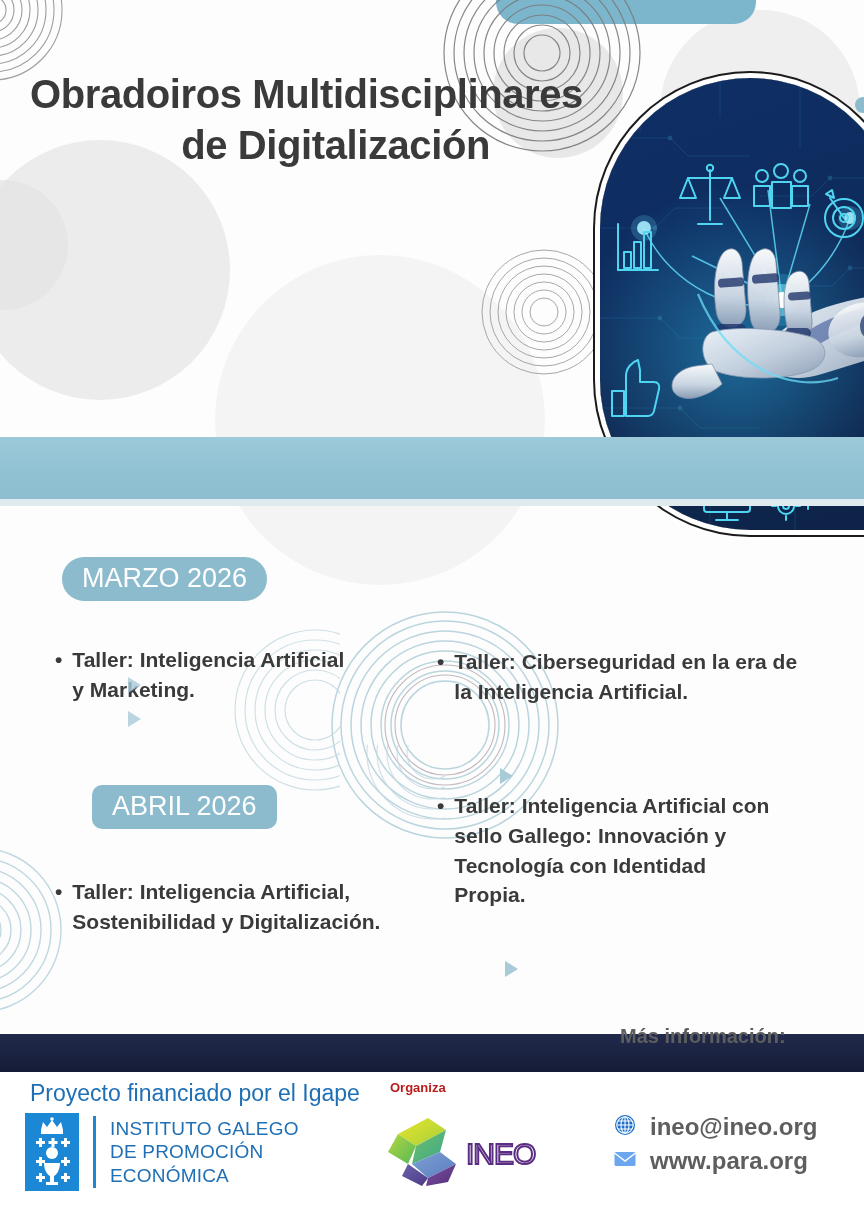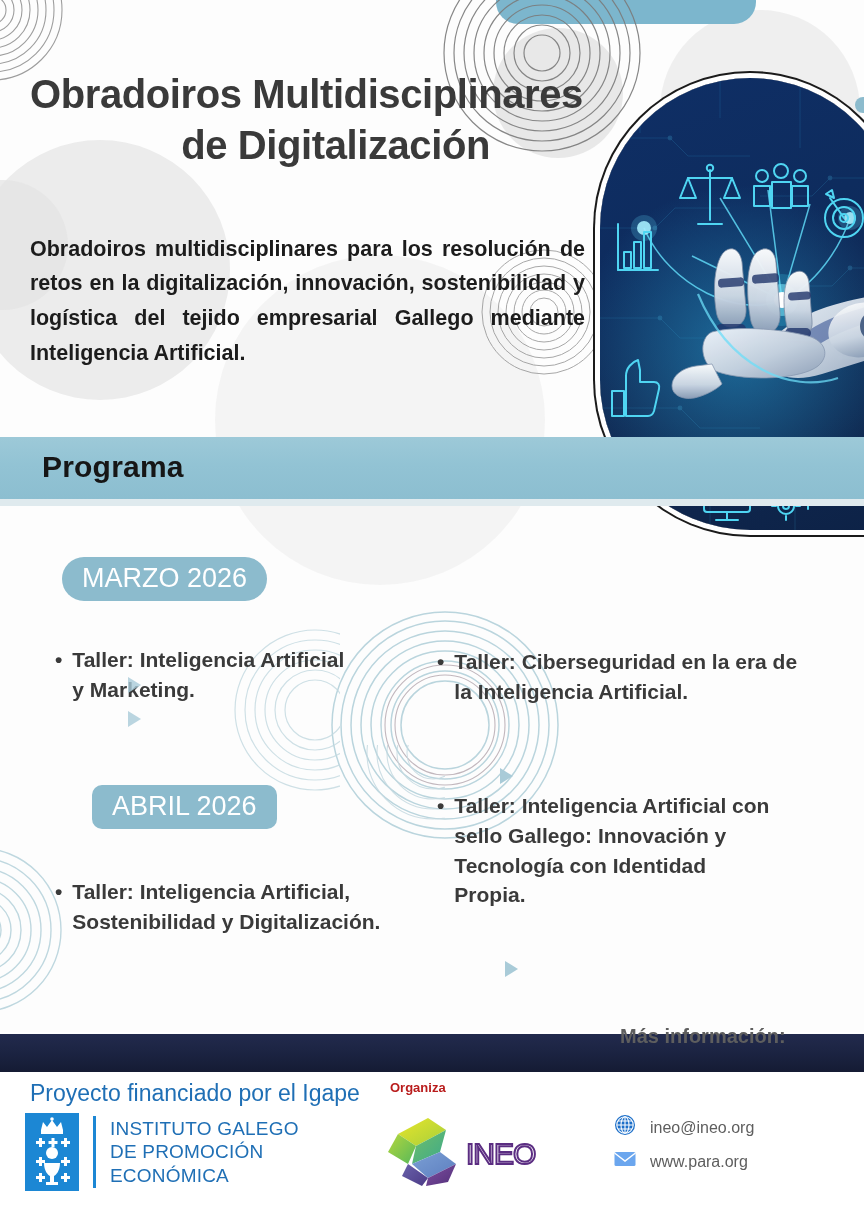--- a/index.html
+++ b/index.html
@@ -142,22 +142,22 @@
   }
   .xunta-name{
     font-size:19px;line-height:1.22;color:#1f6fb5;letter-spacing:.2px;white-space:pre-line;
   }
   .ineo-logo{position:absolute;left:378px;top:1108px;width:160px;height:80px;}
   .more{
     position:absolute;left:620px;top:1026px;
     font-size:20px;font-weight:bold;color:#5e5e5e;line-height:1.0;
   }
   .contact-row{
-    position:absolute;display:flex;align-items:flex-end;gap:13px;
-    font-size:16px;font-weight:normal;color:#5e5e5e;
+    position:absolute;display:flex;align-items:flex-start;gap:13px;
+    font-size:24px;font-weight:bold;color:#5e5e5e;
   }
   .ico{flex:0 0 auto;width:24px;height:24px;display:block;}
 </style>
 </head>
 <body>
 
 <div class="poster">
 
   <div class="deco circ-gray" style="left:-30px;top:140px;width:260px;height:260px;"></div>
   <div class="deco circ-gray2" style="left:-62px;top:180px;width:130px;height:130px;opacity:.75;"></div>
@@ -455,24 +455,22 @@
         </g>
       </svg>
     </div>
   </div>
 
   <h1 class="title">
     <span class="l1">Obradoiros Multidisciplinares</span>
     <span class="l2">de Digitalización</span>
   </h1>
 
-  <p class="intro">Obradoiros multidisciplinares para los resolución de retos en la digitalización, innovación, sostenibilidad y logística del tejido empresarial Gallego mediante Inteligencia Artificial.</p>
 
   <div class="programa-band"></div>
-  <div class="programa-text">Programa</div>
 
   <div class="badge" style="left:62px;top:557px;">MARZO 2026</div>
 
   <div class="item" style="left:55px;top:645px;width:290px;">
     <span class="dot">•</span>
     <span class="txt">Taller: Inteligencia Artificial y Marketing.</span>
   </div>
 
   <div class="badge sq" style="left:64px;top:785px;margin-left:28px;">ABRIL 2026</div>
 

